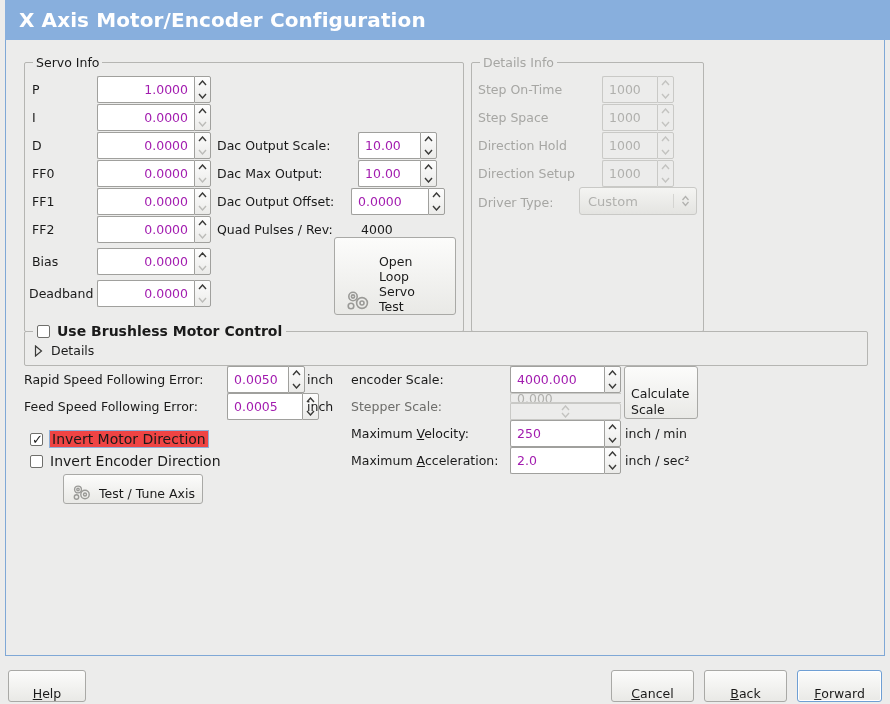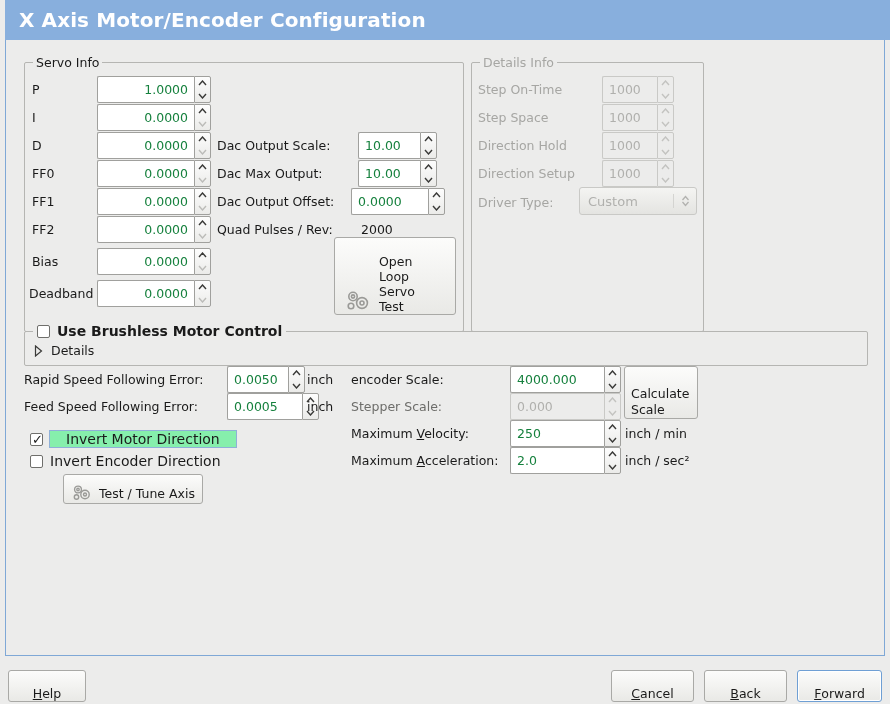--- a/index.html
+++ b/index.html
@@ -90,21 +90,21 @@
     flex: 1 1 auto;
     box-sizing: border-box;
     border: 1px solid #a0a09d;
     border-right: none;
     background: #ffffff;
     border-radius: 2px 0 0 2px;
     display: flex;
     align-items: center;
     padding: 0 6px;
     font-size: 12.5px;
-    color: #15803d;
+    color: #a21caf;
     overflow: hidden;
   }
   .spin .field.right { justify-content: flex-end; }
   .spin .field.left { justify-content: flex-start; }
   .spin .btns {
     flex: 0 0 17px;
     box-sizing: border-box;
     border: 1px solid #a0a09d;
     border-radius: 0 2px 2px 0;
     background: linear-gradient(#fdfdfd, #ebebe9);
@@ -196,23 +196,23 @@
   .cbox .box .tick {
     position: absolute;
     left: 1px; top: -1px;
     font-size: 13px;
     line-height: 13px;
     color: #1a1a1a;
   }
   .cbox .ctxt { font-size: 14px; white-space: nowrap; }
   .cbox .ctxt.bold { font-weight: bold; }
   .cbox .ctxt.hl {
-    background: #86efac;
+    background: #ef4444;
     outline: 1px solid #8fb0d8;
-    padding: 0 16px;
+    padding: 0 2px;
   }
 
   
   .expander {
     position: absolute;
     display: flex;
     align-items: center;
     gap: 8px;
   }
   .expander .tri { line-height: 0; }
@@ -369,21 +369,21 @@
               <path d="M1 1 L4.5 5 L8 1" fill="none" stroke="#bcbcb9" stroke-width="1.4"></path>
             </svg>
           </div>
       </div>
     </div>
 
     <div class="lbl" style="left:211px; top:98px;">Dac Output Scale:</div>
     <div class="lbl" style="left:211px; top:126px;">Dac Max Output:</div>
     <div class="lbl" style="left:211px; top:154px;">Dac Output Offset:</div>
     <div class="lbl" style="left:211px; top:182px;">Quad Pulses / Rev:</div>
-    <div class="lbl" style="left:355px; top:182px;">2000</div>
+    <div class="lbl" style="left:355px; top:182px;">4000</div>
 
     <div class="spin" style="left:352px; top:92px; width:79px;">
       <div class="field left">10.00</div>
       <div class="btns">
         <div class="ar">
             <svg width="9" height="6" viewBox="0 0 9 6">
               <path d="M1 5 L4.5 1 L8 5" fill="none" stroke="#3a3a38" stroke-width="1.4"></path>
             </svg>
           </div>
         <div class="ar">
@@ -615,21 +615,21 @@
           </div>
         <div class="ar">
             <svg width="9" height="6" viewBox="0 0 9 6">
               <path d="M1 1 L4.5 5 L8 1" fill="none" stroke="#3a3a38" stroke-width="1.4"></path>
             </svg>
           </div>
       </div>
     </div>
 
     <div class="lbl" style="left:345px; top:359px; color:#6d6d6a;">Stepper Scale:</div>
-    <div class="spin disabled" style="left:504px; top:353px; width:111px;">
+    <div class="spin disabled" style="left:504px; top:353px; width:111px;flex-direction:column;">
       <div class="field left">0.000</div>
       <div class="btns">
         <div class="ar">
             <svg width="9" height="6" viewBox="0 0 9 6">
               <path d="M1 5 L4.5 1 L8 5" fill="none" stroke="#c3c3c0" stroke-width="1.4"></path>
             </svg>
           </div>
         <div class="ar">
             <svg width="9" height="6" viewBox="0 0 9 6">
               <path d="M1 1 L4.5 5 L8 1" fill="none" stroke="#c3c3c0" stroke-width="1.4"></path>

